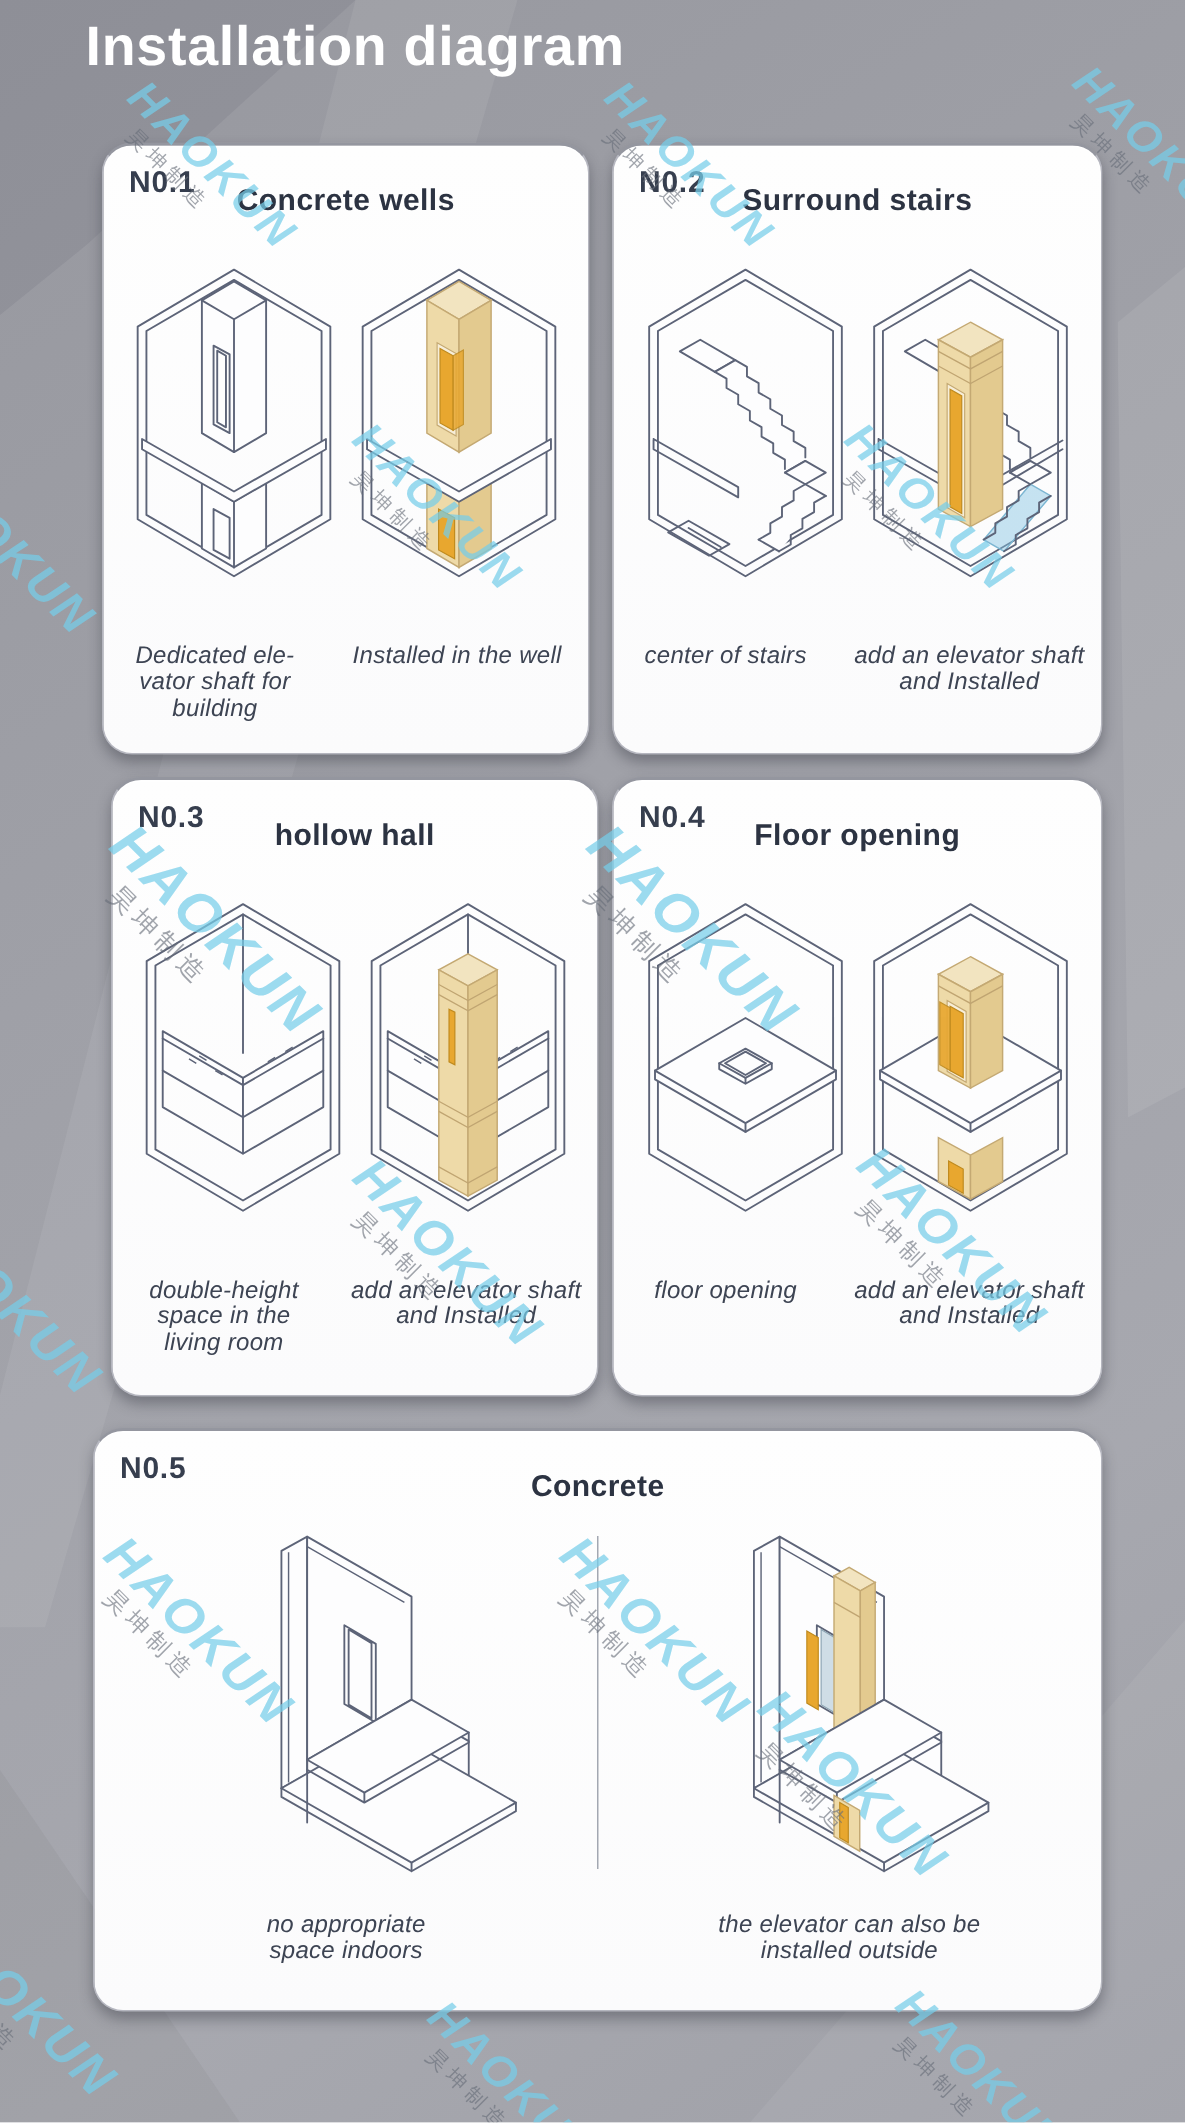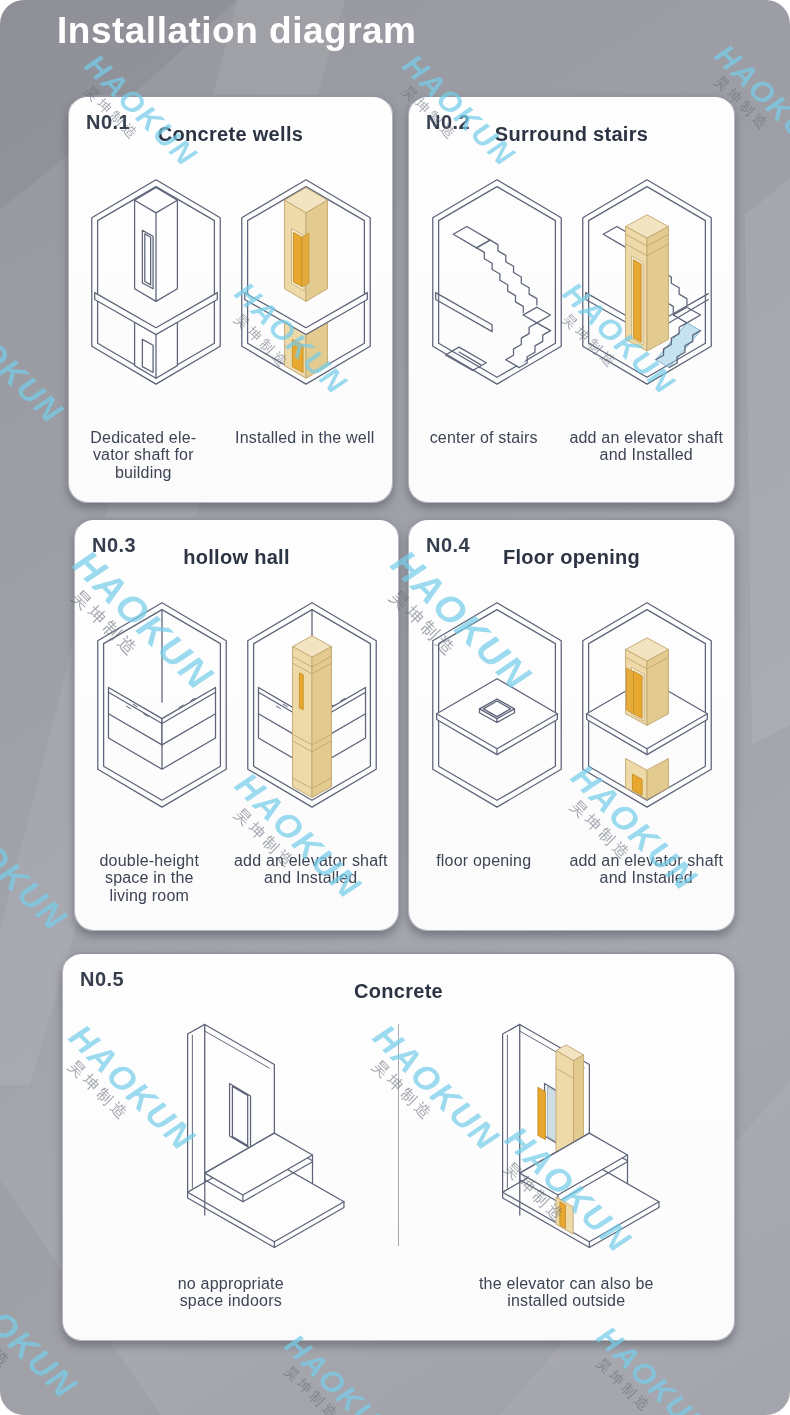--- a/index.html
+++ b/index.html
@@ -1,39 +1,39 @@
 <!DOCTYPE html>
 <html><head>
 <meta charset="utf-8">
 <style>
   html,body{margin:0;padding:0;}
   .stage{position:relative;width:790px;height:1415px;overflow:hidden;
     background:linear-gradient(148deg,#97989f 0%,#a0a1a8 40%,#a7a8af 75%,#9fa0a7 100%);
-    font-family:"Liberation Sans", sans-serif;border-radius:24px;}
+    font-family:"Liberation Sans", sans-serif;}
   
   .facet{position:absolute;inset:0;pointer-events:none;}
   .facet.f1{background:rgba(70,73,84,.10);clip-path:polygon(0 0,237px 0,58px 163px,0 210px);}
   .facet.f2{background:rgba(255,255,255,.07);clip-path:polygon(237px 0,345px 0,30px 1085px,0 1085px,0 930px);}
   .facet.f3{background:rgba(255,255,255,.08);clip-path:polygon(745px 215px,790px 178px,790px 725px,752px 745px);}
   .facet.f4{background:rgba(255,255,255,.06);clip-path:polygon(500px 1415px,790px 1080px,790px 1415px);}
   .facet.f5{background:rgba(60,63,74,.06);clip-path:polygon(0 1180px,160px 1415px,0 1415px);}
 
   .page-title{position:absolute;left:57px;top:10px;color:#ffffff;font-size:37px;
     font-weight:bold;letter-spacing:.5px;z-index:2;}
 
   .card{position:absolute;background:linear-gradient(#fefefe,#fbfbfc);border-radius:20px;
     border:1px solid #b5b6bf;border-top:2px solid #94969f;
     box-shadow:0 5px 9px rgba(42,45,56,.38), inset 0 1px 0 #ffffff;z-index:3;}
   .card-number{position:absolute;left:17px;top:14px;font-size:20px;font-weight:bold;
     color:#363e4e;letter-spacing:.5px;}
   .card-title{text-align:center;margin-top:26px;font-size:20px;color:#2c3342;letter-spacing:.3px;font-weight:bold;}
   .dgrow{display:flex;justify-content:center;align-items:flex-start;gap:4px;margin-top:26px;}
   .card5 .dgrow{margin-top:8px;gap:14px;align-items:center;}
   .divider{width:1px;height:222px;background:#a3a8b2;align-self:center;}
-  .caps{display:flex;margin-top:4px;}
+  .caps{display:flex;margin-top:4px;font-style:italic;}
   .cap{text-align:center;font-size:16px;color:#3d4453;line-height:1.08;white-space:pre-line;letter-spacing:.2px;}
   .cap.l{width:46%;} .cap.r{width:54%;}
   .card5 .caps{margin-top:16px;}
   .card5 .cap{width:50%;}
 
   
   .wm{position:absolute;transform:rotate(45deg);transform-origin:left top;z-index:6;
     pointer-events:none;line-height:.92;}
   .wbrand{display:block;font-style:italic;font-weight:bold;letter-spacing:2px;
     color:rgba(118,205,233,.72);}

